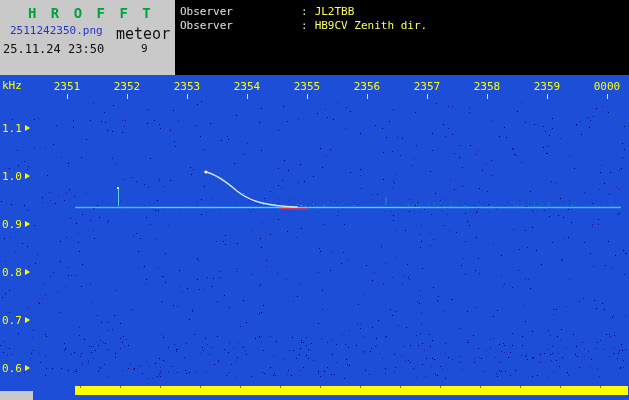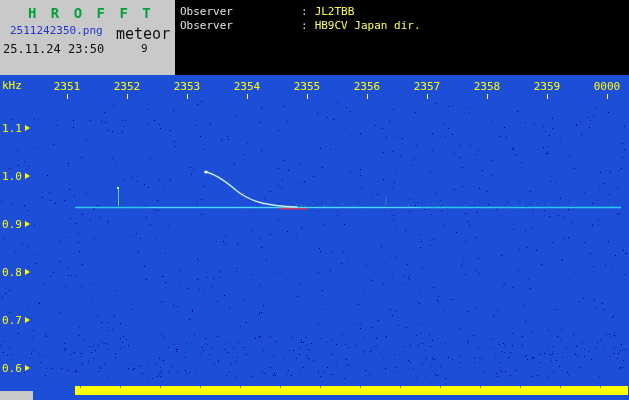--- a/index.html
+++ b/index.html
@@ -32,21 +32,21 @@
   <div class="hdr-left">
     <div class="app-title">H R O F F T</div>
     <span class="filename">2511242350.png</span>
     <span class="mode">meteor</span>
     <span class="datetime">25.11.24 23:50</span>
     <span class="count">9</span>
   </div>
 
   <div class="hdr-right" id="info-panel">
       <div class="info-row"><span class="ilabel">Observer</span><span class="isep">:</span><span class="ivalue">JL2TBB</span></div>
-      <div class="info-row"><span class="ilabel">Observer</span><span class="isep">:</span><span class="ivalue">HB9CV Japan dir.</span></div>
+      <div class="info-row"><span class="ilabel">Observer</span><span class="isep">:</span><span class="ivalue">HB9CV Zenith dir.</span></div>
     </div>
 
   <svg id="spec-svg" width="629" height="325" viewBox="0 0 629 325">
       <g>
         <rect x="45" y="220" width="1" height="1" fill="#1d1db6"></rect>
         <rect x="608" y="37" width="1" height="1" fill="#00005d"></rect>
         <rect x="101" y="247" width="1" height="1" fill="#000080"></rect>
         <rect x="79" y="176" width="1" height="1" fill="#000080"></rect>
         <rect x="623" y="175" width="1" height="1" fill="#000080"></rect>
         <rect x="260" y="163" width="1" height="1" fill="#00005d"></rect>

